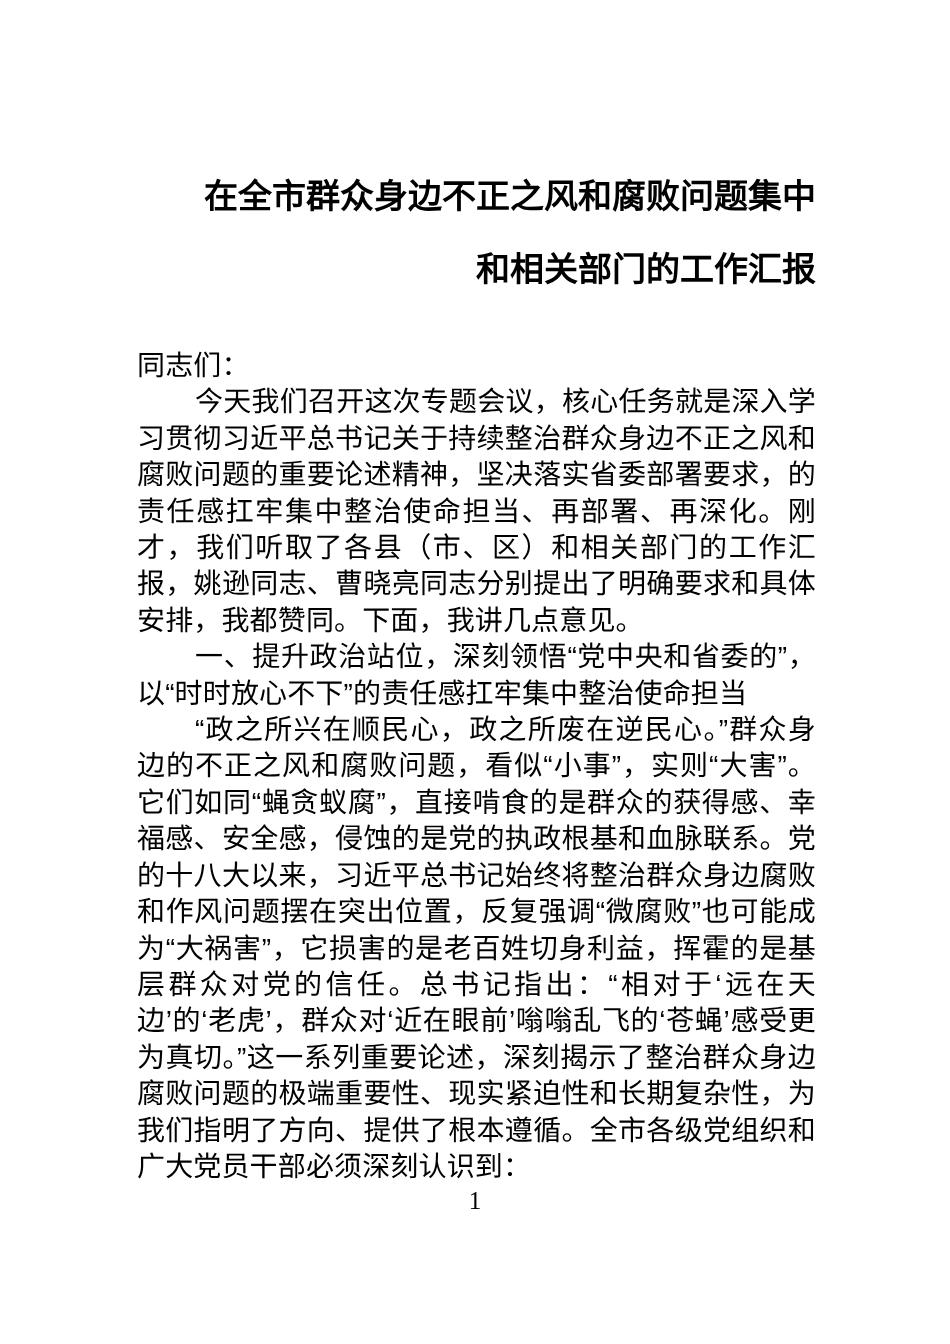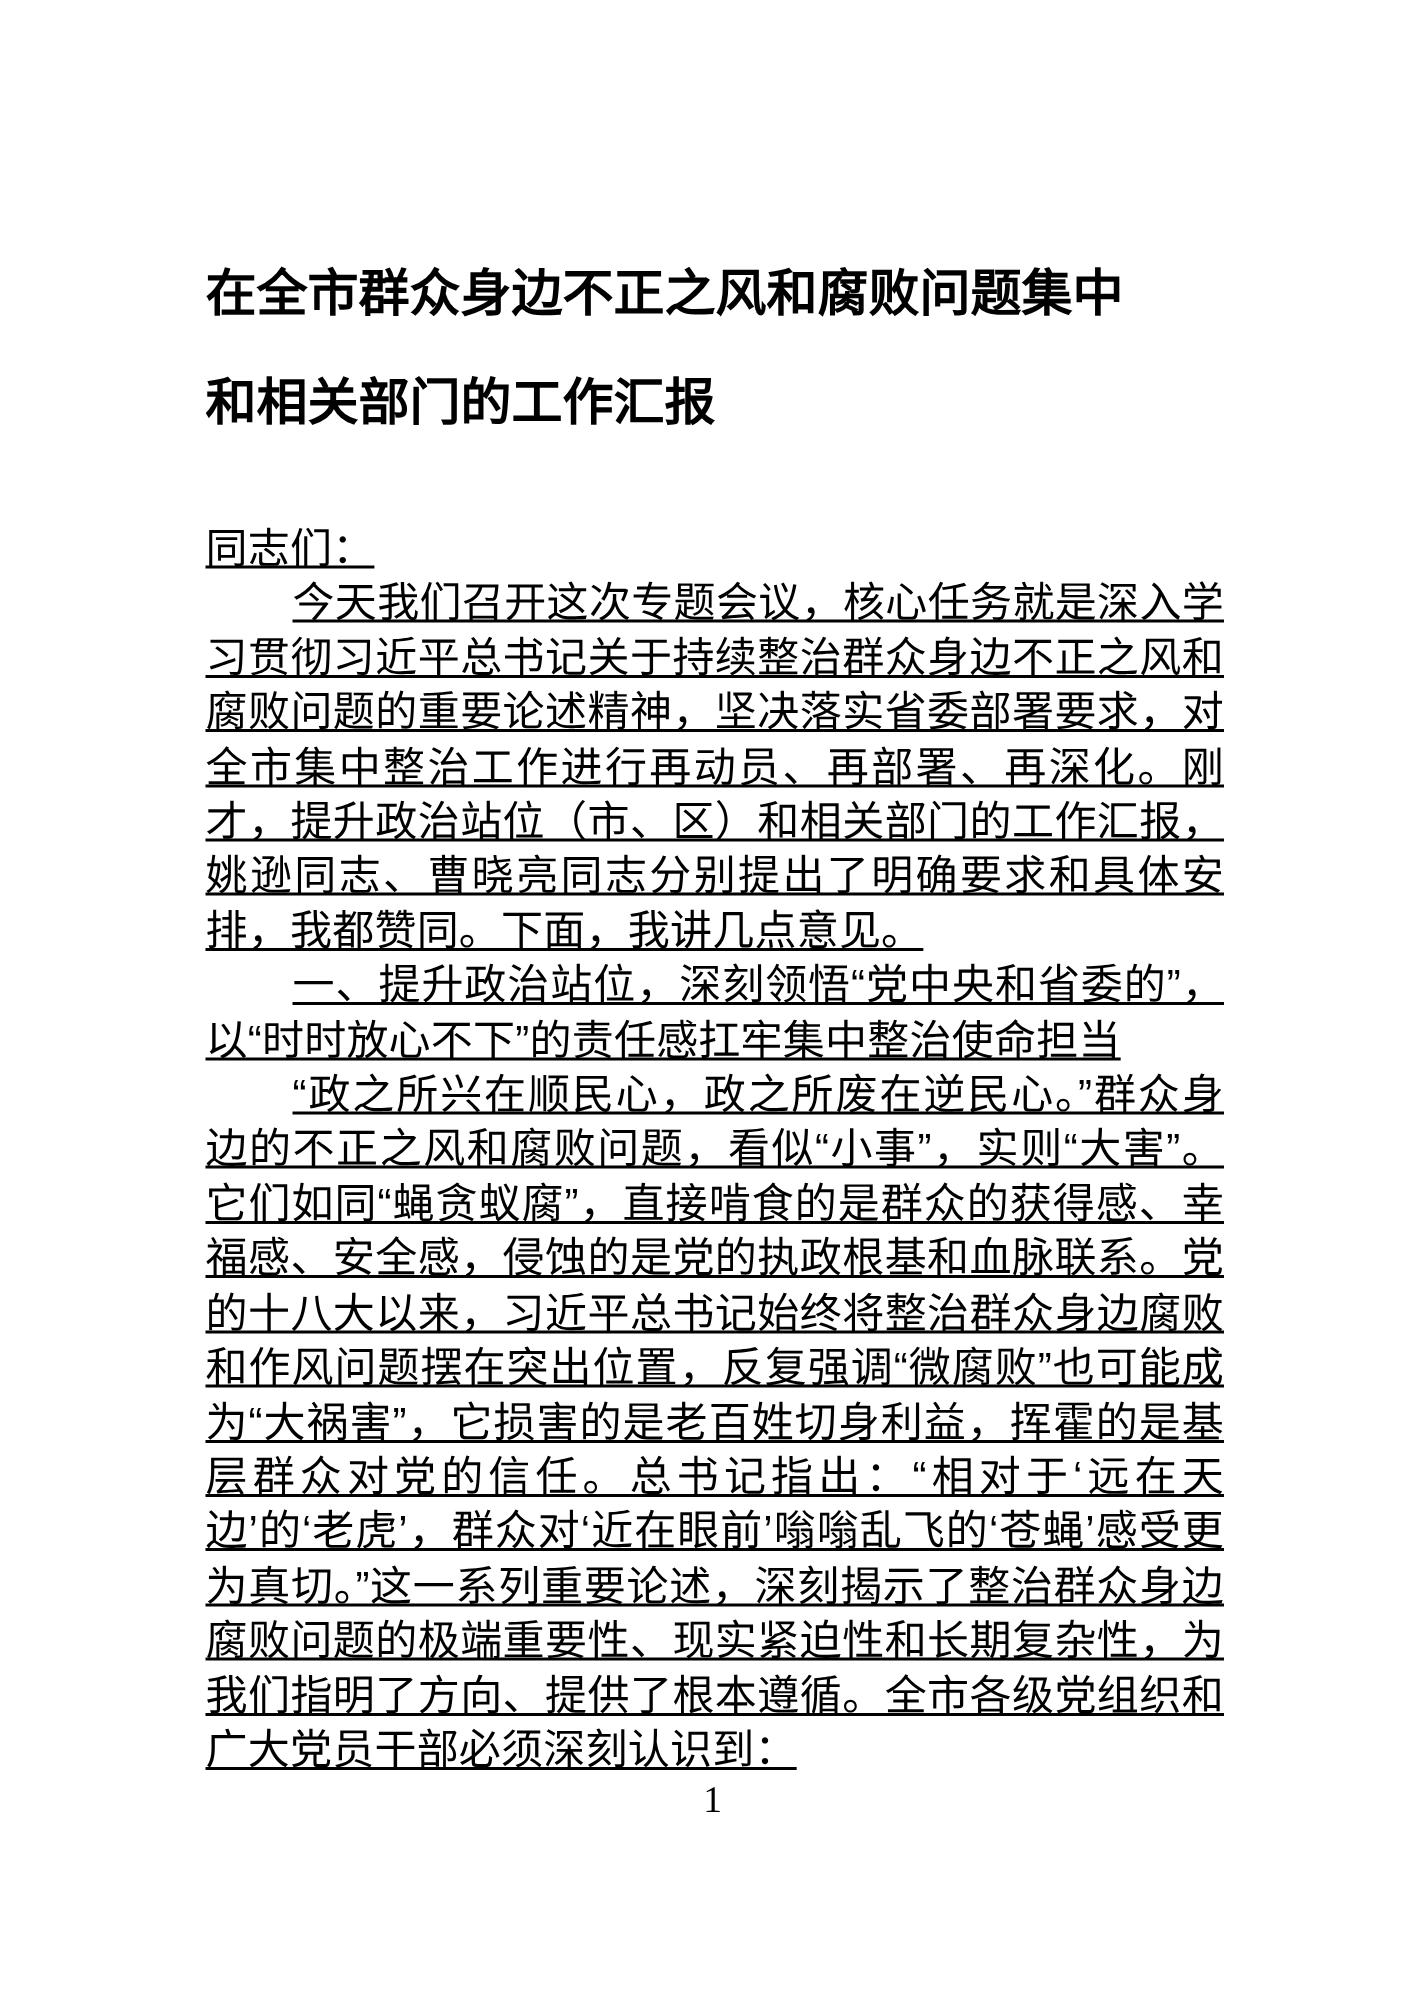--- a/index.html
+++ b/index.html
@@ -22,31 +22,30 @@
     left: 137px;
     top: 0;
     width: 679px;
   }
   .doc-title {
     margin: 0;
     padding-top: 160px;
     font-size: 34px;
     line-height: 73px;
     font-weight: 700;
-    text-align: left;
+    text-align: right;
     letter-spacing: 0px;
     color: #000000;
   }
   .title-line {
     display: block;
     white-space: nowrap;
   }
   .body-block {
     margin-top: 42px;
-    text-decoration: underline;
   }
   p.para {
     margin: 0;
     font-size: 28px;
     line-height: 36.4px;
     text-align: justify;
     text-justify: inter-character;
     letter-spacing: 0.15px;
     color: #000000;
     word-break: break-all;
@@ -78,21 +77,21 @@
 
     <h1 class="doc-title">
       <span class="title-line">在全市群众身边不正之风和腐败问题集中</span>
       <span class="title-line">和相关部门的工作汇报</span>
     </h1>
 
     <div class="body-block">
 
       <p class="para flush">同志们：</p>
 
-      <p class="para indent">今天我们召开这次专题会议，核心任务就是深入学习贯彻习近平总书记关于持续整治群众身边不正之风和腐败问题的重要论述精神，坚决落实省委部署要求，对全市集中整治工作进行再动员、再部署、再深化。刚才，提升政治站位（市、区）和相关部门的工作汇报，姚逊同志、曹晓亮同志分别提出了明确要求和具体安排，我都赞同。下面，我讲几点意见。</p>
+      <p class="para indent">今天我们召开这次专题会议，核心任务就是深入学习贯彻习近平总书记关于持续整治群众身边不正之风和腐败问题的重要论述精神，坚决落实省委部署要求，的责任感扛牢集中整治使命担当、再部署、再深化。刚才，我们听取了各县（市、区）和相关部门的工作汇报，姚逊同志、曹晓亮同志分别提出了明确要求和具体安排，我都赞同。下面，我讲几点意见。</p>
 
       <p class="para indent">一、提升政治站位，深刻领悟“党中央和省委的”，以“时时放心不下”的责任感扛牢集中整治使命担当</p>
 
       <p class="para indent">“政之所兴在顺民心，政之所废在逆民心。”群众身边的不正之风和腐败问题，看似“小事”，实则“大害”。它们如同“蝇贪蚁腐”，直接啃食的是群众的获得感、幸福感、安全感，侵蚀的是党的执政根基和血脉联系。党的十八大以来，习近平总书记始终将整治群众身边腐败和作风问题摆在突出位置，反复强调“微腐败”也可能成为“大祸害”，它损害的是老百姓切身利益，挥霍的是基层群众对党的信任。总书记指出：“相对于‘远在天边’的‘老虎’，群众对‘近在眼前’嗡嗡乱飞的‘苍蝇’感受更为真切。”这一系列重要论述，深刻揭示了整治群众身边腐败问题的极端重要性、现实紧迫性和长期复杂性，为我们指明了方向、提供了根本遵循。全市各级党组织和广大党员干部必须深刻认识到：</p>
 
 
     </div>
 
   </div>
 

